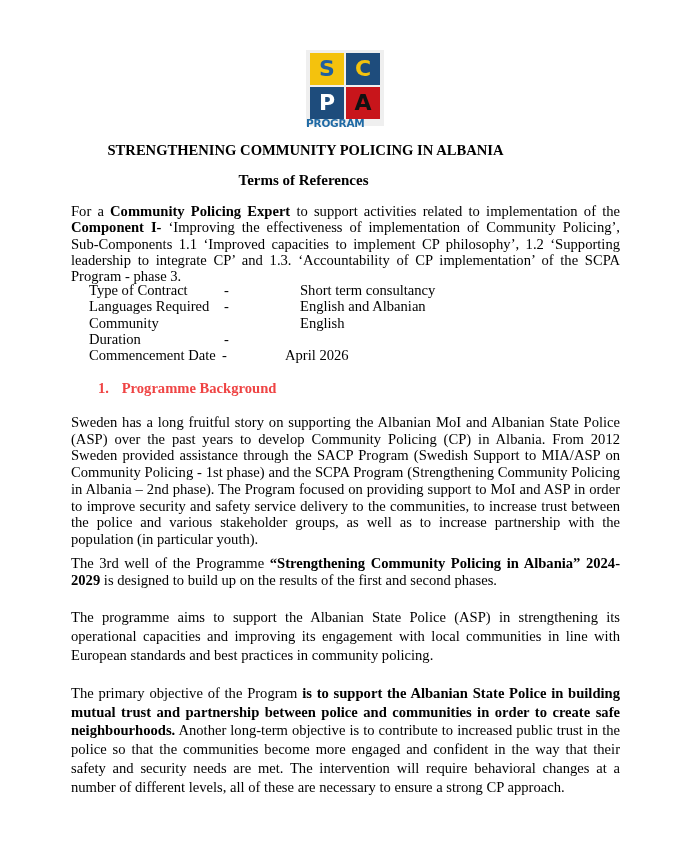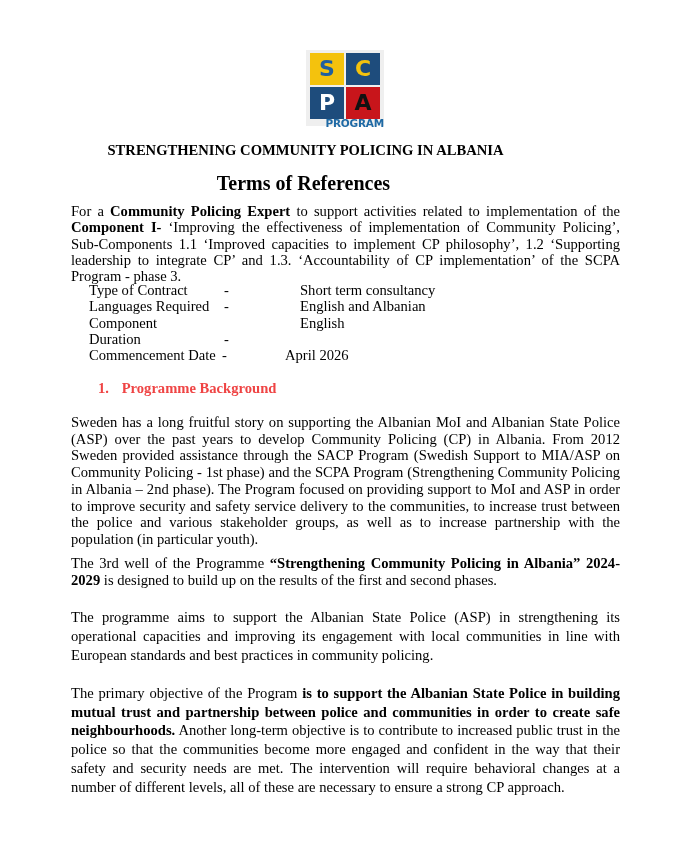--- a/index.html
+++ b/index.html
@@ -15,31 +15,31 @@
   .logo .cell {
     position: absolute; width: 34px; height: 32px;
     font-family: "DejaVu Sans", "Liberation Sans", sans-serif; font-weight: bold;
     font-size: 22px; line-height: 32px; text-align: center;
   }
   .logo .s { left: 4px; top: 3px; background: #f4c20d; color: #1f5fa0; }
   .logo .c { left: 40px; top: 3px; background: #1e4c7c; color: #f4c20d; }
   .logo .p { left: 4px; top: 37px; background: #1e4c7c; color: #ffffff; }
   .logo .a { left: 40px; top: 37px; background: #c8151b; color: #111111; }
   .logo .prog {
-    position: absolute; left: 0; top: 67px; width: 78px; text-align: right;
+    position: absolute; left: 0; top: 67px; width: 78px; text-align: left;
     font-family: "DejaVu Sans", "Liberation Sans", sans-serif; font-weight: bold;
     font-size: 10.5px; color: #1f6aa5; line-height: 12px; letter-spacing: -0.2px;
   }
   .title {
     position: absolute; left: 0; width: 611px; top: 142px; text-align: center;
     font-weight: bold; font-size: 14.6px;
   }
   .subtitle {
     position: absolute; left: 0; width: 607px; top: 172px; text-align: center;
-    font-weight: bold; font-size: 20px;
+    font-weight: bold; font-size: 15px;
   }
   .para {
     position: absolute; left: 71px; width: 549px; text-align: justify;
     line-height: 16.2px; font-size: 14.6px;
   }
   .intro { top: 203px; line-height: 16.3px; }
   .details { position: absolute; left: 71px; top: 282px; }
   .drow { height: 16.3px; line-height: 16.3px; position: relative; width: 560px; }
   .drow span { position: absolute; top: 0; white-space: nowrap; }
   .drow .lbl { left: 18px; }
@@ -79,21 +79,21 @@
     <span class="lbl">Type of Contract</span>
     <span class="dash">-</span>
     <span class="val">Short term consultancy</span>
   </div>
   <div class="drow">
     <span class="lbl">Languages Required</span>
     <span class="dash">-</span>
     <span class="val">English and Albanian</span>
   </div>
   <div class="drow">
-    <span class="lbl">Component</span>
+    <span class="lbl">Community</span>
     <span class="dash"></span>
     <span class="val">English</span>
   </div>
   <div class="drow">
     <span class="lbl">Duration</span>
     <span class="dash">-</span>
   </div>
   <div class="drow shift">
     <span class="lbl">Commencement Date</span>
     <span class="dash">-</span>

